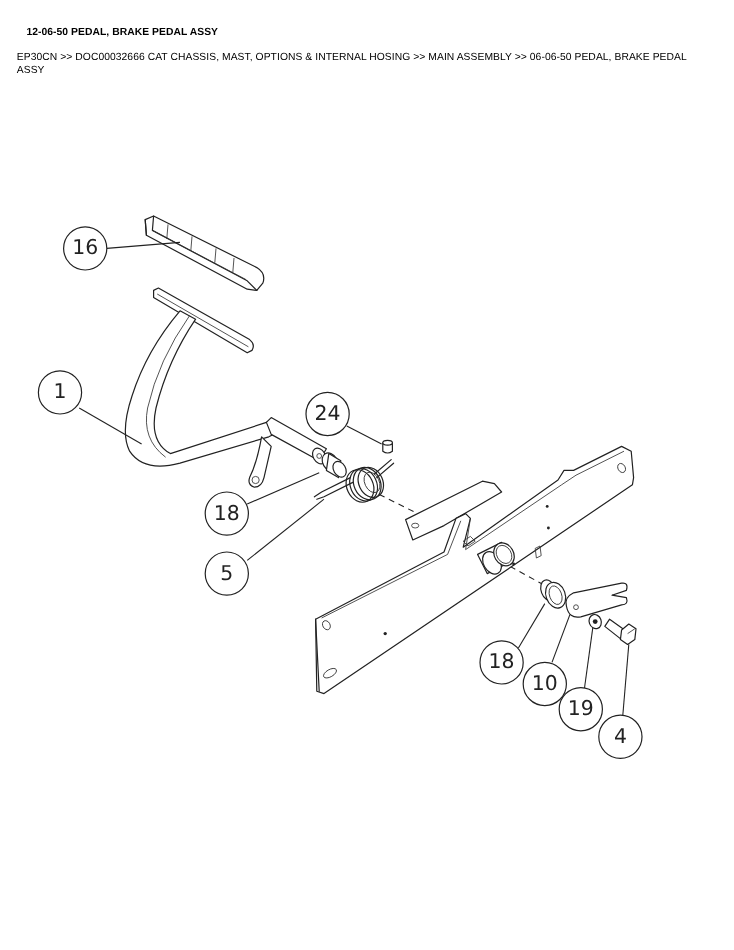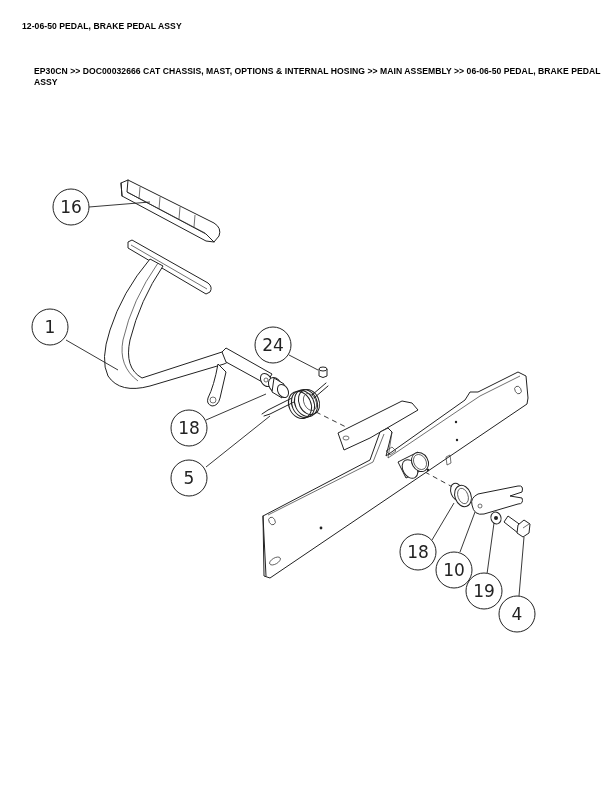--- a/index.html
+++ b/index.html
@@ -1,19 +1,19 @@
 <!DOCTYPE html>
 <html><head>
   <meta charset="utf-8">
   <style>
     html, body { margin: 0; padding: 0; background: #ffffff; }
     body { width: 612px; height: 792px; position: relative; overflow: hidden;
            font-family: "Liberation Sans", sans-serif; color: #000; }
     .doc-title { position: absolute; left: 22px; top: 21px; font-size: 8.6px; font-weight: bold; letter-spacing: 0.05px; }
-    .breadcrumb { position: absolute; left: 34px; top: 42px; width: 570px; font-size: 8.6px; font-weight: bold; line-height: 11px; letter-spacing: 0.05px; margin-top: 24px; }
+    .breadcrumb { position: absolute; left: 14px; top: 42px; width: 570px; font-size: 8.6px; font-weight: normal; line-height: 11px; letter-spacing: 0.05px; }
     .diagram { position: absolute; left: 0; top: 0; width: 612px; height: 556px; }
     .diagram svg { width: 612px; height: 792px; display: block; }
     .line { fill: none; stroke: #222; stroke-width: 1; stroke-linejoin: round; stroke-linecap: round; }
     .thin { fill: none; stroke: #333; stroke-width: 0.7; }
     .fillw { fill: #fff; stroke: #222; stroke-width: 1; stroke-linejoin: round; }
     .leader { fill: none; stroke: #222; stroke-width: 0.9; }
     .dash { fill: none; stroke: #222; stroke-width: 0.9; stroke-dasharray: 5 4; }
     .callout-circle { fill: #fff; stroke: #222; stroke-width: 1; }
     .callout-text { font-family: "DejaVu Sans", sans-serif; font-size: 17px; fill: #222; text-anchor: middle; dominant-baseline: central; }
   </style>

